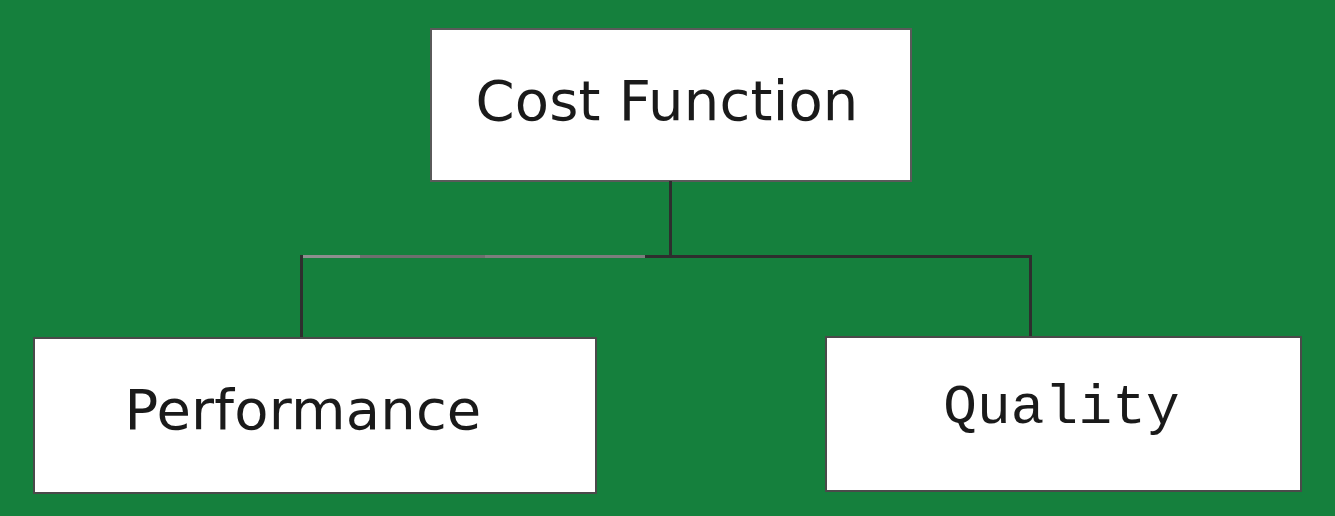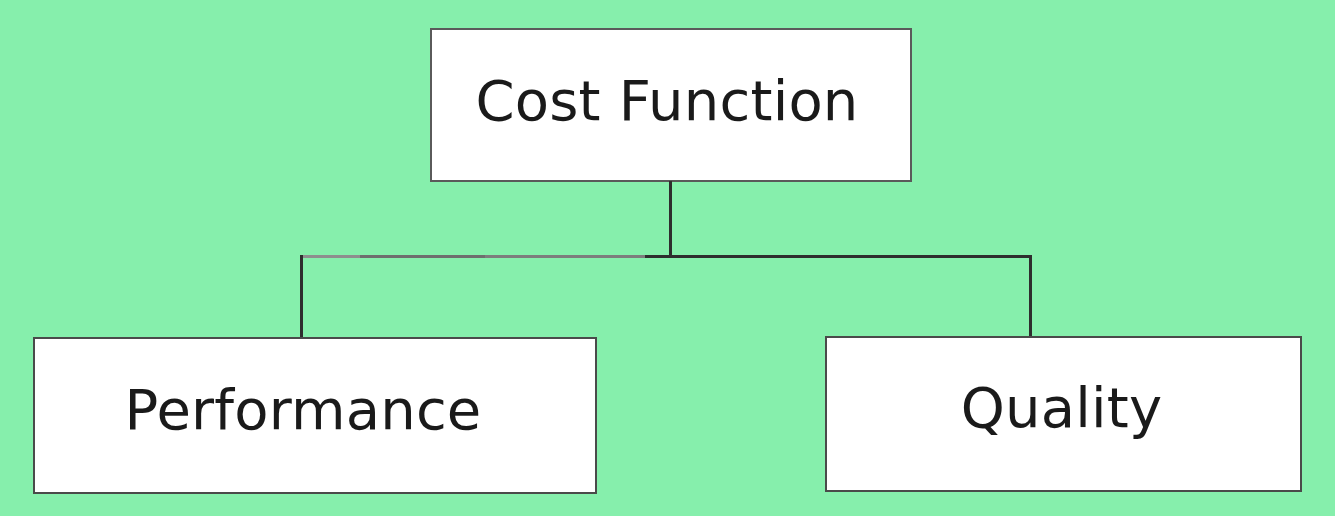--- a/index.html
+++ b/index.html
@@ -8,21 +8,21 @@
     padding: 0;
     background: #ffffff;
   }
   body {
     font-family: "DejaVu Sans", "Liberation Sans", sans-serif;
   }
   #canvas {
     position: relative;
     width: 1335px;
     height: 516px;
-    background: #86efac;
+    background: #15803d;
     overflow: hidden;
   }
 
   
   .node {
     position: absolute;
     box-sizing: border-box;
     background: #ffffff;
     border: 2px solid #555555;
     display: flex;
@@ -63,20 +63,21 @@
 
   #node-quality {
     left: 825px;
     top: 336px;
     width: 477px;
     height: 156px;
     border-color: #4a4a4a;
   }
   #node-quality .node-label {
     transform: translate(-2px, -6px);
+    font-family: Liberation Mono, monospace;
   }
 
   
   .edge {
     position: absolute;
     background: #2e2e2e;
   }
   .edge-v { width: 3px; }
   .edge-h { height: 3px; }
 

